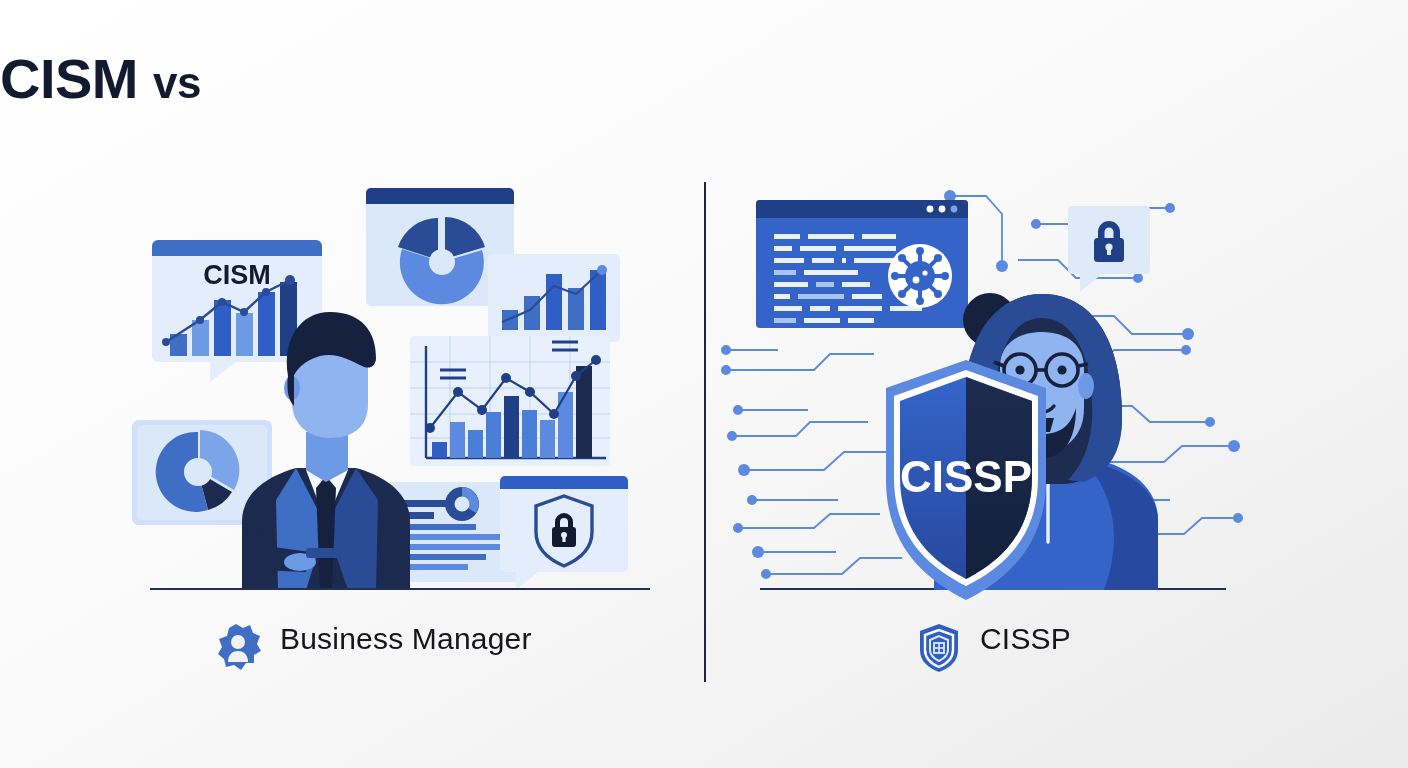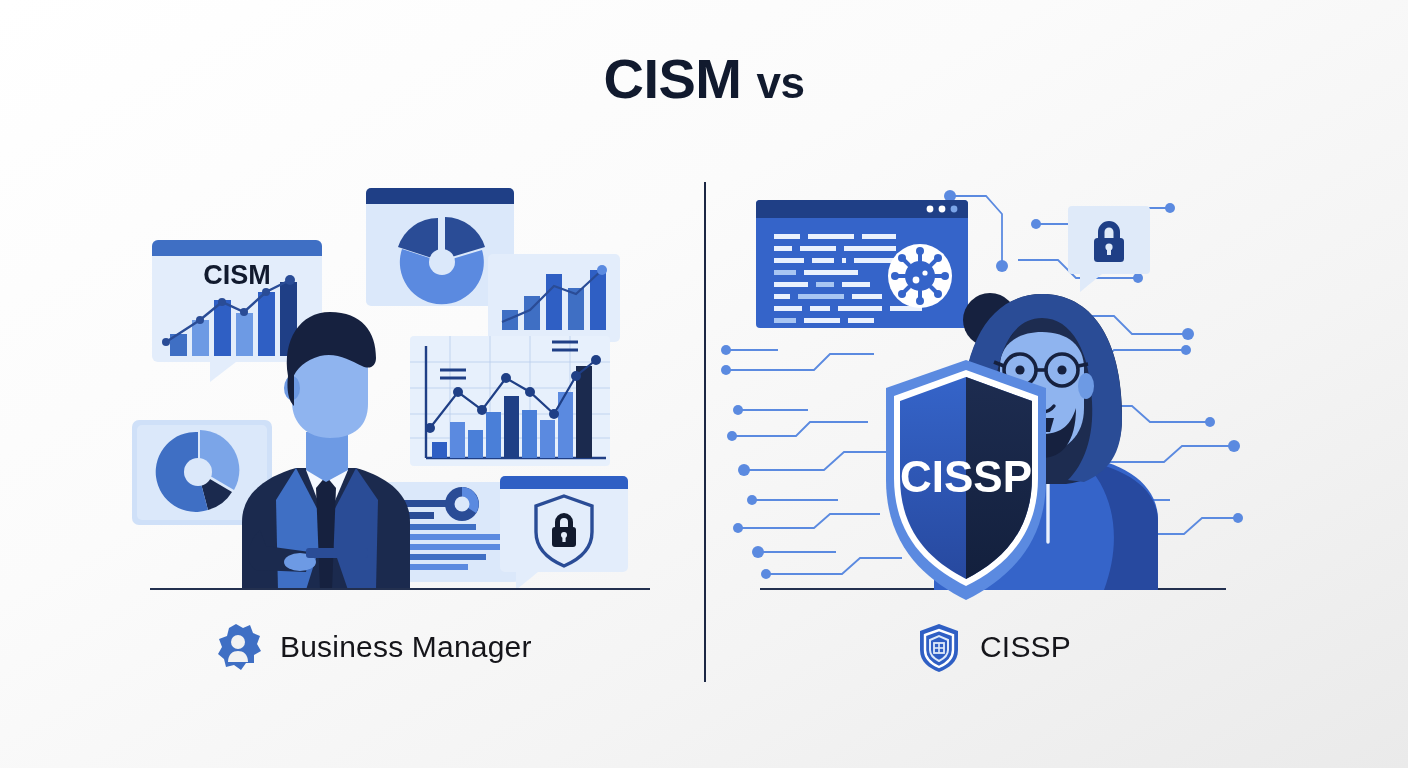--- a/index.html
+++ b/index.html
@@ -10,21 +10,20 @@
   }
   #stage {
     position: relative;
     width: 1408px; height: 768px;
     background: linear-gradient(150deg, #ffffff 0%, #fbfbfb 38%, #f4f4f4 68%, #eaeaea 100%);
   }
 
   
   #title {
     position: absolute; left: 0; top: 46px; width: 100%;
-    text-align: center;
     font-size: 56px; font-weight: bold; letter-spacing: -0.5px;
     color: #111a2e;
   }
   #title .vs { font-size: 44px; font-weight: bold; }
 
   
   .panel { position: absolute; top: 170px; height: 540px; }
   #panel-left  { left: 110px;  width: 580px; }
   #panel-right { left: 718px;  width: 580px; }
 
@@ -38,21 +37,21 @@
 
   .baseline {
     position: absolute; height: 2px; background: #23304f;
   }
   #baseline-left  { left: 150px; top: 588px; width: 500px; }
   #baseline-right { left: 760px; top: 588px; width: 466px; }
 
   
   .caption {
     position: absolute; top: 622px;
-    display: flex; align-items: center; gap: 18px;
+    display: flex; gap: 18px;
   }
   #caption-left  { left: 216px; }
   #caption-right { left: 916px; }
   .caption-text {
     font-size: 30px; color: #15151a; letter-spacing: 0.2px;
   }
   .caption-icon { width: 46px; height: 50px; display: block; }
 
   svg { display: block; overflow: visible; }
 </style>

